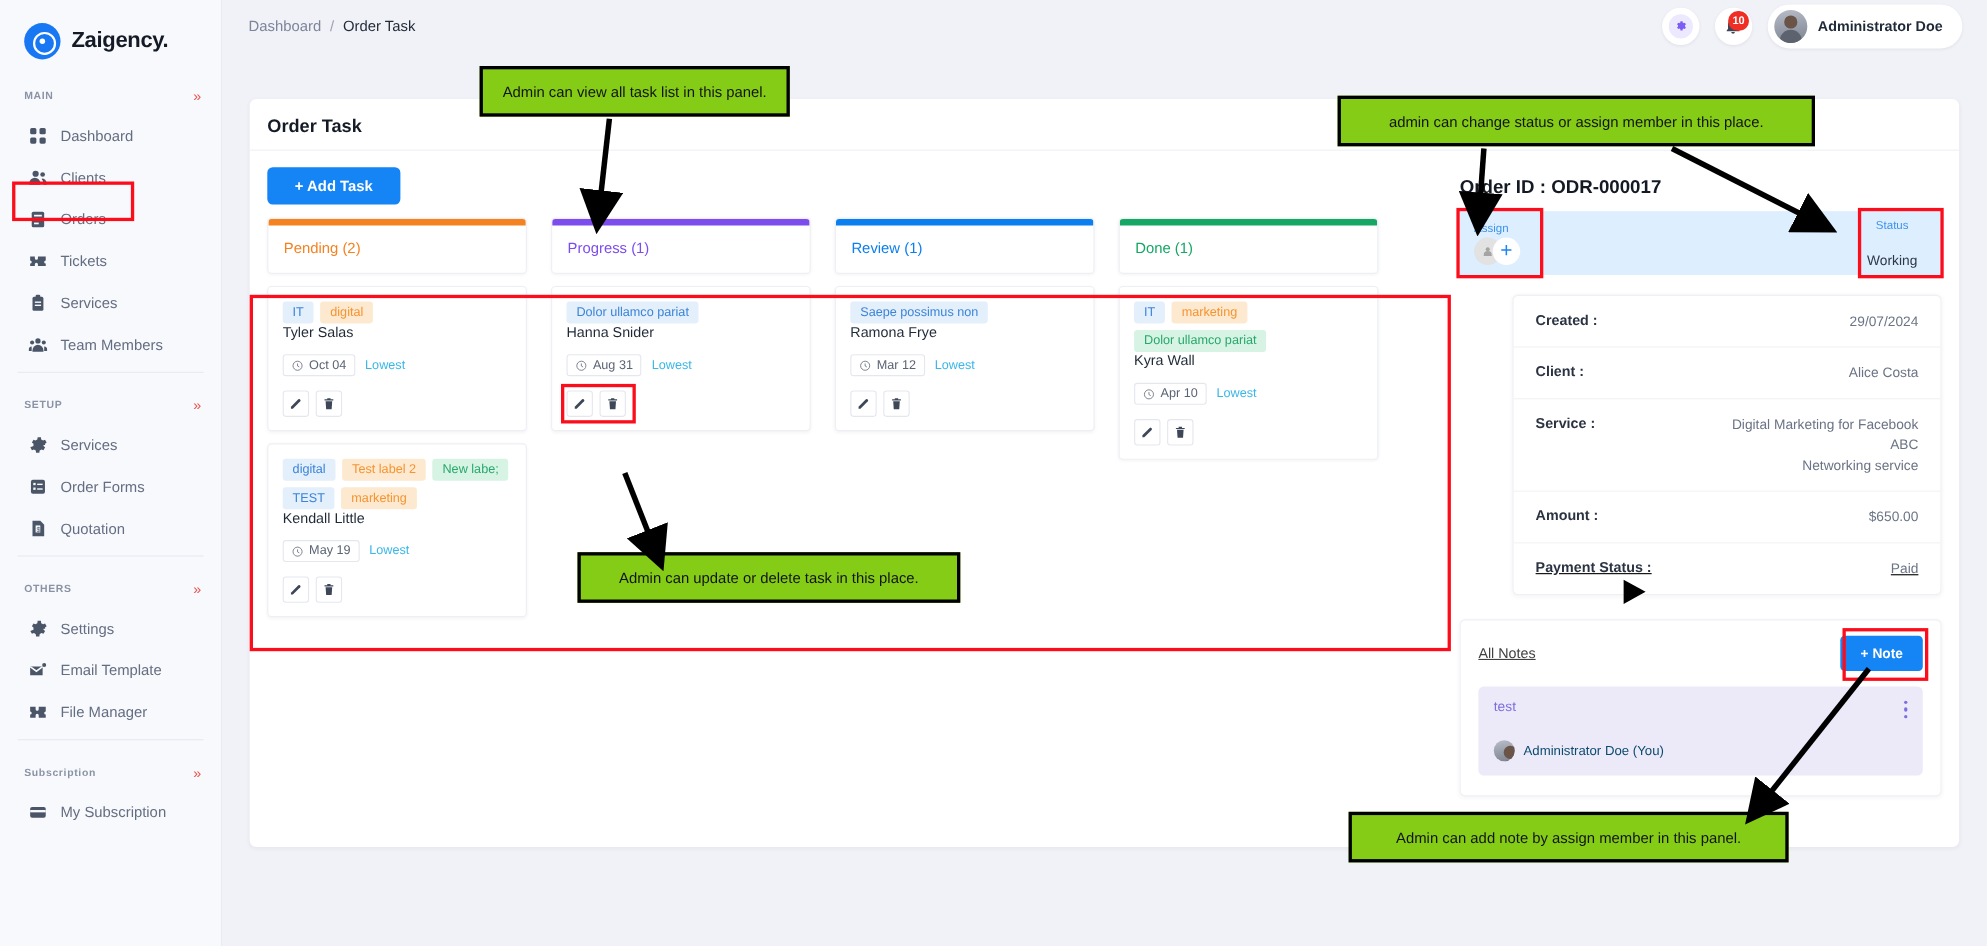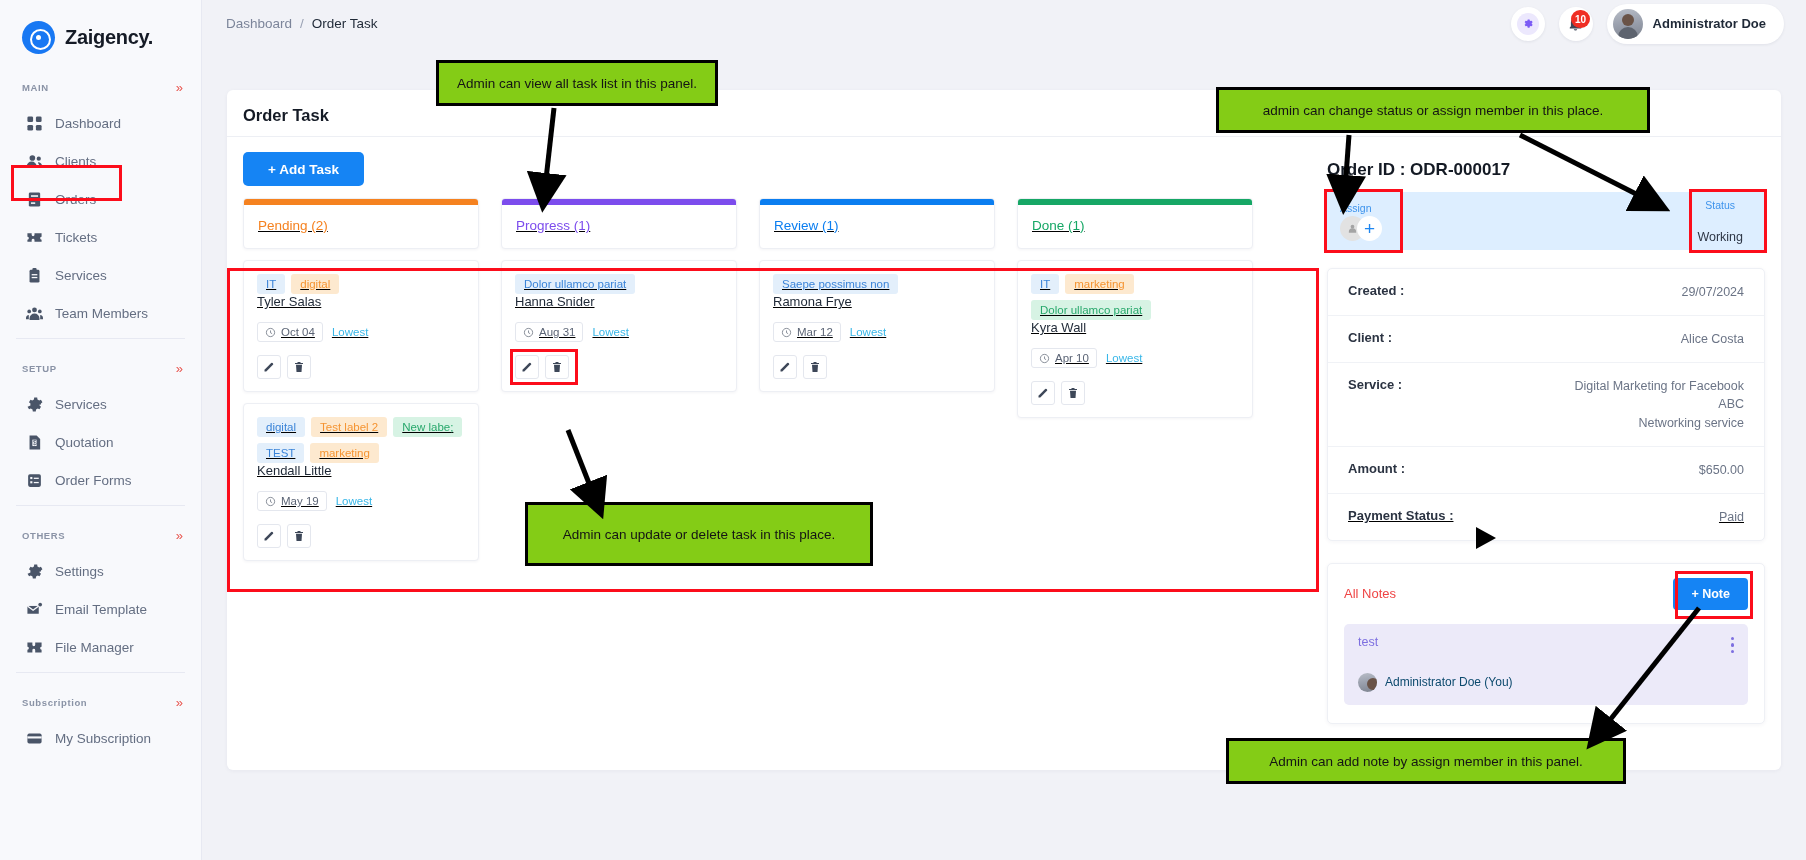--- a/index.html
+++ b/index.html
@@ -110,21 +110,21 @@
   .card-title { position: absolute; left: 16px; top: 16px; font-size: 16.5px; font-weight: bold; color: #151b26; }
   .card-divider { position: absolute; left: 0; top: 46px; width: 100%; height: 1px; background: #edeff4; }
   .add-task-btn {
     position: absolute; left: 16px; top: 62px; width: 121px; height: 34px;
     background: #1584f4; color: #fff; border: none; border-radius: 5px;
     font-family: inherit; font-size: 13.5px; font-weight: bold; cursor: pointer;
   }
 
   
   .board { position: absolute; left: 16px; top: 108px; width: 1060px; }
-  .kcol { position: absolute; top: 0; width: 236px; text-decoration: underline; }
+  .kcol { position: absolute; top: 0; width: 236px; }
   .kcol-head {
     background: #fff; border: 1px solid #edeff4; border-radius: 4px;
     box-shadow: 0 1px 3px rgba(30,40,70,.05); overflow: hidden;
   }
   .kcol-bar { height: 6px; }
   .kcol-label { padding: 13px 14px 15px; font-size: 13.5px; }
   .kcard {
     margin-top: 11px; background: #fff; border: 1px solid #edeff4; border-radius: 4px;
     box-shadow: 0 1px 3px rgba(30,40,70,.05); padding: 13px 13px 12px;
   }
@@ -185,35 +185,36 @@
     border: 3px solid #fc0d1b; pointer-events: none;
   }
   .hl-status {
     position: absolute; right: -2px; top: -3px; width: 78px; height: 64px;
     border: 3px solid #fc0d1b; pointer-events: none;
   }
 
   .info-card {
     margin-top: 18px; background: #fff; border: 1px solid #eef0f5; border-radius: 5px;
     box-shadow: 0 1px 4px rgba(30,40,70,.05);
+    margin-left: 48px;
   }
   .info-row {
     display: flex; justify-content: space-between; align-items: flex-start;
     padding: 14px 20px; border-bottom: 1px solid #f0f2f6; gap: 16px;
   }
   .info-row:last-child { border-bottom: none; text-decoration: underline; }
   .info-k { font-size: 13px; font-weight: bold; color: #2b3342; white-space: nowrap; }
   .info-v { font-size: 12.5px; color: #6b7486; text-align: right; line-height: 1.45; }
 
   .notes-card {
     margin-top: 22px; background: #fff; border: 1px solid #eef0f5; border-radius: 5px;
     box-shadow: 0 1px 4px rgba(30,40,70,.05); padding: 14px 16px 18px;
   }
   .notes-head { display: flex; align-items: center; justify-content: space-between; position: relative; }
-  .notes-title { font-size: 13px; color: #ef4444; }
+  .notes-title { font-size: 13px; color: #404040; text-decoration: underline; }
   .note-btn {
     background: #1584f4; color: #fff; border: none; border-radius: 4px;
     padding: 9px 18px; font-family: inherit; font-size: 12.5px; font-weight: bold; cursor: pointer;
   }
   .hl-note {
     position: absolute; right: -5px; top: -7px; width: 78px; height: 48px;
     border: 3px solid #fc0d1b; pointer-events: none;
   }
   .note-item {
     margin-top: 14px; background: #eceaf9; border-radius: 5px;
@@ -322,38 +323,38 @@
           <span class="ico">
             <svg viewBox="0 0 24 24">
               <path d="M12 8.2a3.8 3.8 0 103.8 3.8A3.8 3.8 0 0012 8.2zm9.2 3.8a9 9 0 00-.12-1.4l2.1-1.66-2.1-3.6-2.5 1a8.6 8.6 0 00-2.4-1.4L15.8 2h-4.2l-.4 2.94a8.6 8.6 0 00-2.4 1.4l-2.5-1-2.1 3.6 2.1 1.66a9 9 0 000 2.8L2.2 15.1l2.1 3.6 2.5-1a8.6 8.6 0 002.4 1.4l.4 2.9h4.2l.38-2.9a8.6 8.6 0 002.4-1.4l2.5 1 2.1-3.6-2.1-1.7c.08-.46.12-.93.12-1.4z"></path>
             </svg>
           </span>
           <span>Services</span>
         </div>
         <div class="nav-item">
           <span class="ico">
             <svg viewBox="0 0 24 24">
-              <path d="M5 2h10l5 5v15H5z"></path>
-              <rect x="9" y="8" width="6" height="9" fill="#f8f9fc"></rect>
-              <text x="10" y="16" font-size="9" fill="#4a5568">$</text>
-            </svg>
-          </span>
-          <span>Quotation</span>
-        </div>
-        <div class="nav-item">
-          <span class="ico">
-            <svg viewBox="0 0 24 24">
               <rect x="3" y="3" width="18" height="18" rx="2.5"></rect>
               <rect x="6" y="7" width="3" height="3" fill="#f8f9fc"></rect>
               <rect x="11" y="8" width="7" height="1.8" fill="#f8f9fc"></rect>
               <rect x="6" y="13" width="3" height="3" fill="#f8f9fc"></rect>
               <rect x="11" y="14" width="7" height="1.8" fill="#f8f9fc"></rect>
             </svg>
           </span>
           <span>Order Forms</span>
+        </div>
+        <div class="nav-item">
+          <span class="ico">
+            <svg viewBox="0 0 24 24">
+              <path d="M5 2h10l5 5v15H5z"></path>
+              <rect x="9" y="8" width="6" height="9" fill="#f8f9fc"></rect>
+              <text x="10" y="16" font-size="9" fill="#4a5568">$</text>
+            </svg>
+          </span>
+          <span>Quotation</span>
         </div>
         <div class="nav-sep"></div>
         <div class="nav-group-head">
           <span class="gt">OTHERS</span>
           <span class="chev">»</span>
         </div>
         <div class="nav-item">
           <span class="ico">
             <svg viewBox="0 0 24 24">
               <path d="M12 8.2a3.8 3.8 0 103.8 3.8A3.8 3.8 0 0012 8.2zm9.2 3.8a9 9 0 00-.12-1.4l2.1-1.66-2.1-3.6-2.5 1a8.6 8.6 0 00-2.4-1.4L15.8 2h-4.2l-.4 2.94a8.6 8.6 0 00-2.4 1.4l-2.5-1-2.1 3.6 2.1 1.66a9 9 0 000 2.8L2.2 15.1l2.1 3.6 2.5-1a8.6 8.6 0 002.4 1.4l.4 2.9h4.2l.38-2.9a8.6 8.6 0 002.4-1.4l2.5 1 2.1-3.6-2.1-1.7c.08-.46.12-.93.12-1.4z"></path>
@@ -699,21 +700,21 @@
             </span>
           </div>
         </div>
       </div>
   </div>
 
   <div class="hl-board"></div>
 
   <div class="callout" id="c0" style="left:436px; top:60px;  width:282px; height:46px;">Admin can view all task list in this panel.</div>
   <div class="callout" id="c1" style="left:1216px;top:87px;  width:434px; height:46px;">admin can change status or assign member in this place.</div>
-  <div class="callout" id="c2" style="left:525px; top:502px; width:348px; height:64px;">Admin can update or delete task in this place.</div>
+  <div class="callout" id="c2" style="left:525px; top:502px; width:348px; height:46px;">Admin can update or delete task in this place.</div>
   <div class="callout" id="c3" style="left:1226px;top:738px; width:400px; height:46px;">Admin can add note by assign member in this panel.</div>
 
   <svg class="anno-svg">
     <defs>
       <marker id="ah" markerWidth="8" markerHeight="8" refX="3" refY="4" orient="auto">
         <path d="M0,0 L8,4 L0,8 z" fill="#000"></path>
       </marker>
     </defs>
     <path d="M554,108 L545,188" stroke="#000" stroke-width="5" fill="none" marker-end="url(#ah)"></path>
     <path d="M1349,135 L1345,190" stroke="#000" stroke-width="5" fill="none" marker-end="url(#ah)"></path>

